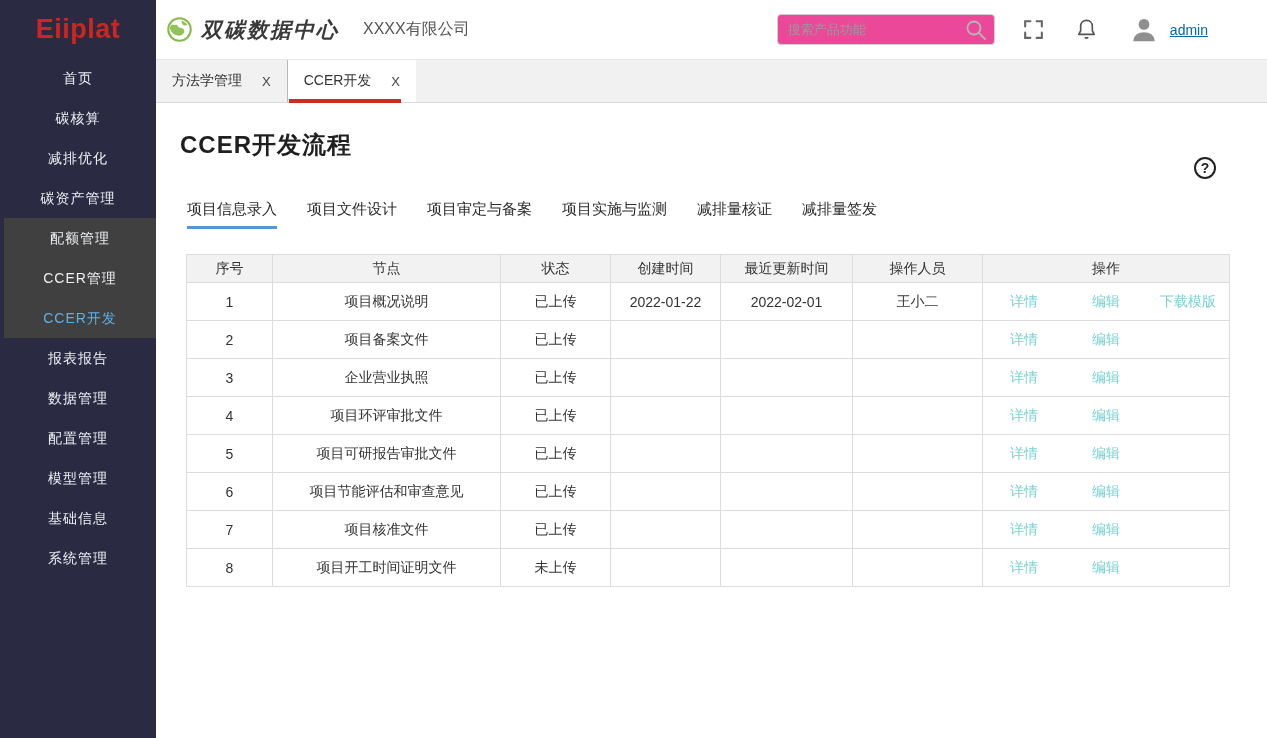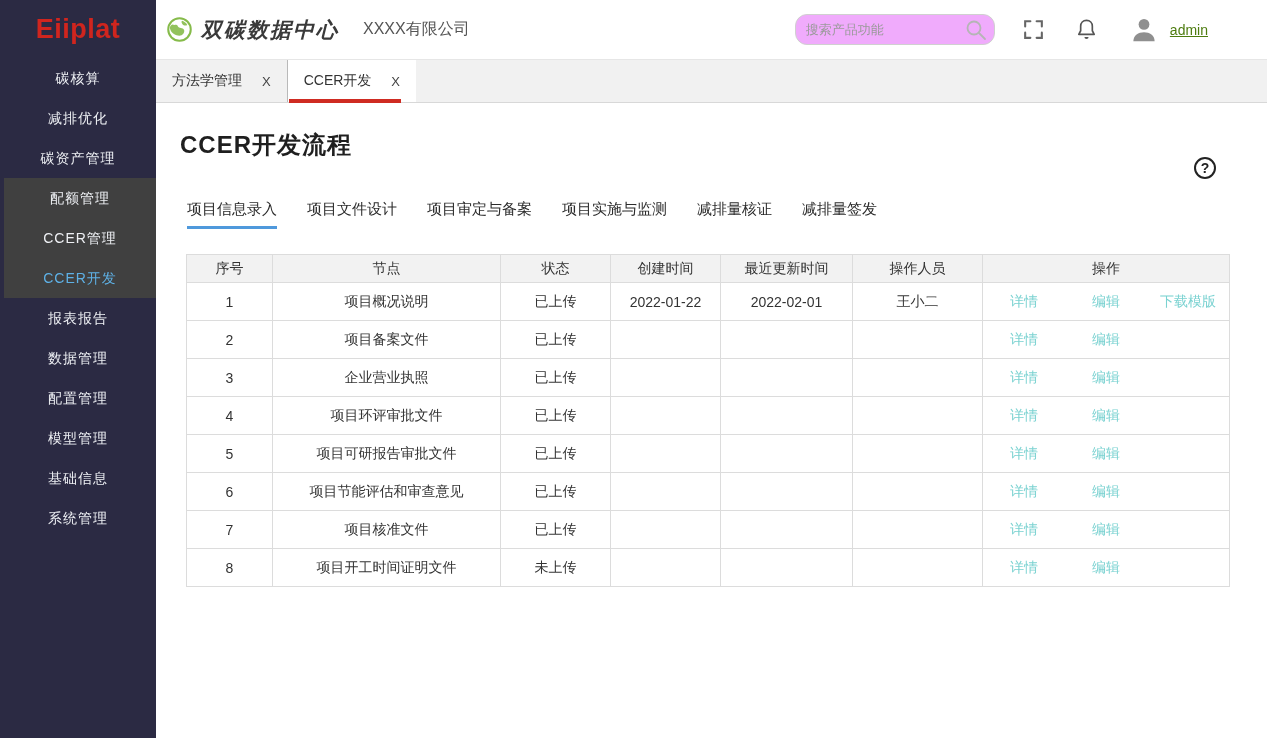--- a/index.html
+++ b/index.html
@@ -21,32 +21,32 @@
   .main { position:absolute; left:156px; top:0; width:1111px; height:738px; }
 
   
   .header { height:60px; display:flex; align-items:center;
     border-bottom:1px solid #e6e6e6; background:#fff; }
   .logo-globe { width:27px; height:27px; margin-left:10px; flex:none; }
   .app-name { font-family:"DejaVu Serif", serif; font-style:italic; font-weight:600;
     font-size:21px; color:#3a3a3a; margin-left:8px; letter-spacing:2px; white-space:nowrap; }
   .company { margin-left:24px; font-size:16px; color:#555; white-space:nowrap; }
   .h-spacer { flex:1; }
-  .search-wrap { position:relative; width:200px; height:31px; border:1px solid #d0d0d0;
-    border-radius:12px; background:#f0abfc; flex:none; }
+  .search-wrap { position:relative; width:218px; height:31px; border:1px solid #d0d0d0;
+    border-radius:4px; background:#ec4899; flex:none; }
   .search-wrap input { width:100%; height:100%; border:none; outline:none;
     background:transparent; padding:0 36px 0 10px; font-size:13px; color:#333;
     font-family:"Liberation Sans", sans-serif; }
   .search-wrap input::placeholder { color:#9a9a9a; }
   .search-icon { position:absolute; right:6px; top:3px; width:24px; height:24px; }
   .h-icon { width:25px; height:25px; flex:none; cursor:pointer; }
   .icon-fullscreen { margin-left:26px; }
   .icon-bell { margin-left:28px; }
   .icon-avatar { margin-left:30px; width:30px; height:30px; }
-  .username { margin-left:11px; margin-right:59px; font-size:14px; color:#4d7c0f;text-decoration:underline; }
+  .username { margin-left:11px; margin-right:59px; font-size:14px; color:#0369a1;text-decoration:underline; }
 
   
   .wtab-bar { height:43px; display:flex; background:#f1f1f1;
     border-bottom:1px solid #d8d8d8; }
   .wtab { position:relative; display:flex; align-items:center; gap:20px;
     padding:0 16px; font-size:14px; color:#333; cursor:pointer; }
   .wtab + .wtab { border-left:1px solid #b9b9b9; }
   .wtab.active { background:#fff; }
   .wtab-close { font-size:13px; color:#444; cursor:pointer; }
   .red-bar { position:absolute; left:1px; bottom:-1px; width:112px; height:4px;
@@ -79,20 +79,21 @@
   .actions .link { color:#7ad2d1; cursor:pointer; font-size:14px; }
 </style>
 </head>
 <body>
 
 <div class="screen">
 
   <div class="sidebar">
     <div class="brand">Eiiplat</div>
     <div>
+        <div class="side-item">首页</div>
         <div class="side-item">碳核算</div>
         <div class="side-item">减排优化</div>
         <div class="side-item">碳资产管理</div>
         <div class="submenu">
           <div class="side-item">配额管理</div>
           <div class="side-item">CCER管理</div>
           <div class="side-item active">CCER开发</div>
         </div>
         <div class="side-item">报表报告</div>
         <div class="side-item">数据管理</div>

